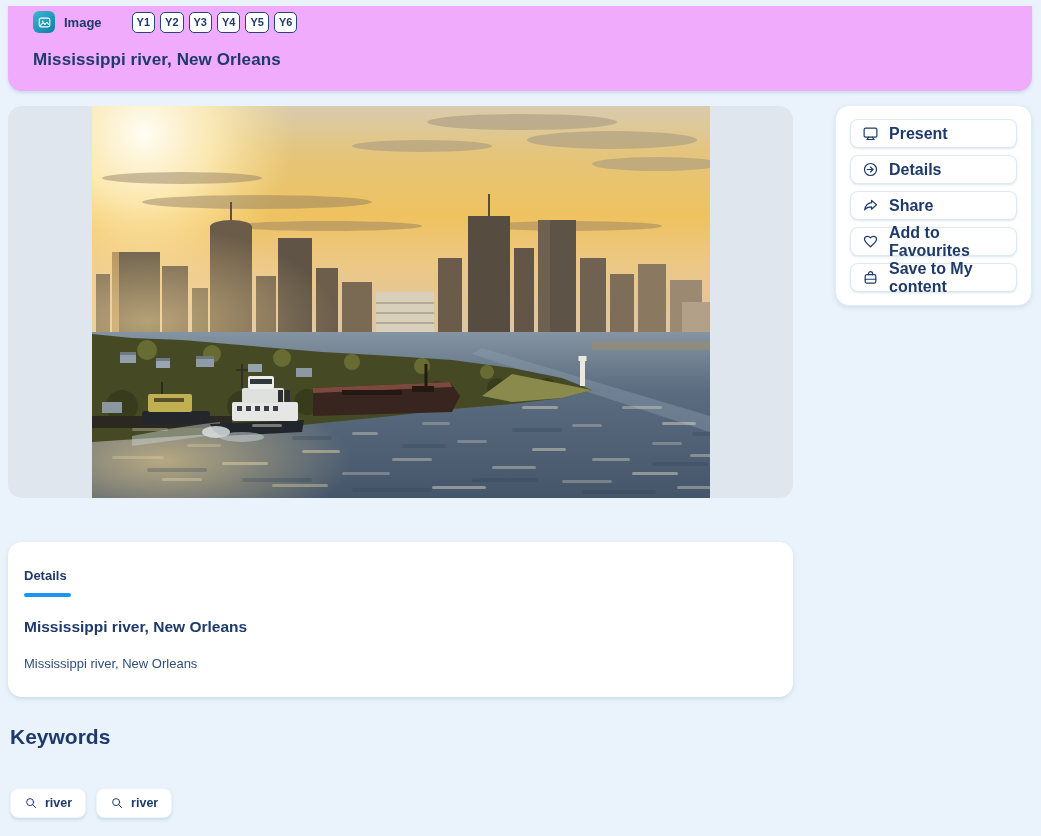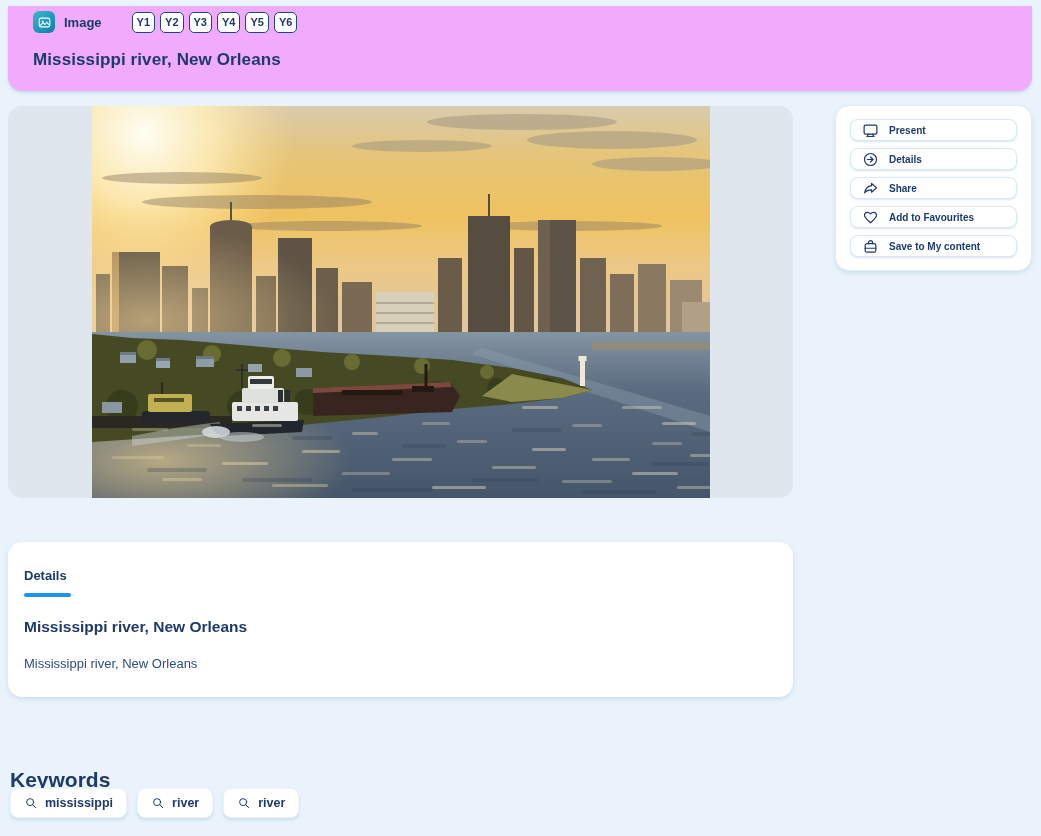--- a/index.html
+++ b/index.html
@@ -38,39 +38,39 @@
   }
   .photo{position:absolute;left:84px;top:0;width:618px;height:392px;display:block;}
   
   .action-panel{
     position:absolute;left:835px;top:105px;width:197px;box-sizing:border-box;
     background:#fff;border:1px solid #e2edf6;border-radius:14px;
     box-shadow:0 2px 4px rgba(173,199,222,.45);
     padding:13px 14px;display:flex;flex-direction:column;gap:7px;
   }
   .action-btn{
-    height:22px;box-sizing:border-box;display:flex;align-items:center;gap:10px;
+    height:29px;box-sizing:border-box;display:flex;align-items:center;gap:10px;
     background:#fff;border:1px solid #dce8f2;border-radius:8px;padding:0 11px;
     box-shadow:0 1px 2px rgba(184,207,228,.5);
-    font-family:inherit;font-size:10px;font-weight:700;color:#1e3a6b;cursor:pointer;text-align:left;
+    font-family:inherit;font-size:16px;font-weight:700;color:#1e3a6b;cursor:pointer;text-align:left;
   }
   .action-btn svg{width:17px;height:17px;flex:0 0 auto;stroke:#1e3a6b;fill:none;stroke-width:1.7;stroke-linecap:round;stroke-linejoin:round;}
   
   .details-card{
     position:absolute;left:8px;top:542px;width:785px;height:155px;box-sizing:border-box;
     background:#fff;border-radius:14px;box-shadow:0 2px 4px rgba(173,199,222,.5);
     padding:24px 16px;
   }
   .tab{display:inline-block;cursor:pointer;}
   .tab-label{font-size:13px;font-weight:700;}
   .tab-underline{width:47px;height:4px;background:#1a95f2;border-radius:2px;margin-top:10px;}
   .details-heading{font-size:15.5px;font-weight:700;margin-top:21px;}
   .details-desc{font-size:13px;font-weight:400;color:#2e4e7e;margin-top:20px;}
   
-  .keywords-heading{position:absolute;left:10px;top:768px;font-size:21px;font-weight:700;}
+  .keywords-heading{position:absolute;left:10px;top:725px;font-size:21px;font-weight:700;}
   .keyword-row{position:absolute;left:10px;top:788px;display:flex;gap:10px;}
   .keyword-pill{
     height:30px;box-sizing:border-box;display:flex;align-items:center;gap:7px;padding:0 13px;
     background:#fff;border:1px solid #eef4f9;border-radius:8px;
     box-shadow:0 2px 3px rgba(176,202,226,.55);
     font-family:inherit;font-size:12.5px;font-weight:700;color:#1e3a6b;cursor:pointer;
   }
   .keyword-pill svg{width:14px;height:14px;stroke:#1e3a6b;fill:none;stroke-width:1.7;stroke-linecap:round;}
 </style>
 </head>
@@ -342,29 +342,22 @@
   <div class="details-desc">Mississippi river, New Orleans</div>
 </div>
 
 <div class="keywords-heading">Keywords</div>
 <div class="keyword-row">
     <button class="keyword-pill">
       <svg viewBox="0 0 24 24">
         <circle cx="10.5" cy="10.5" r="6"></circle>
         <path d="M15 15l5 5"></path>
       </svg>
-      <span>mississippi</span>
+      <span>river</span>
     </button>
     <button class="keyword-pill">
       <svg viewBox="0 0 24 24">
         <circle cx="10.5" cy="10.5" r="6"></circle>
         <path d="M15 15l5 5"></path>
       </svg>
       <span>river</span>
     </button>
-    <button class="keyword-pill">
-      <svg viewBox="0 0 24 24">
-        <circle cx="10.5" cy="10.5" r="6"></circle>
-        <path d="M15 15l5 5"></path>
-      </svg>
-      <span>river</span>
-    </button>
   </div>
 
 </body></html>

